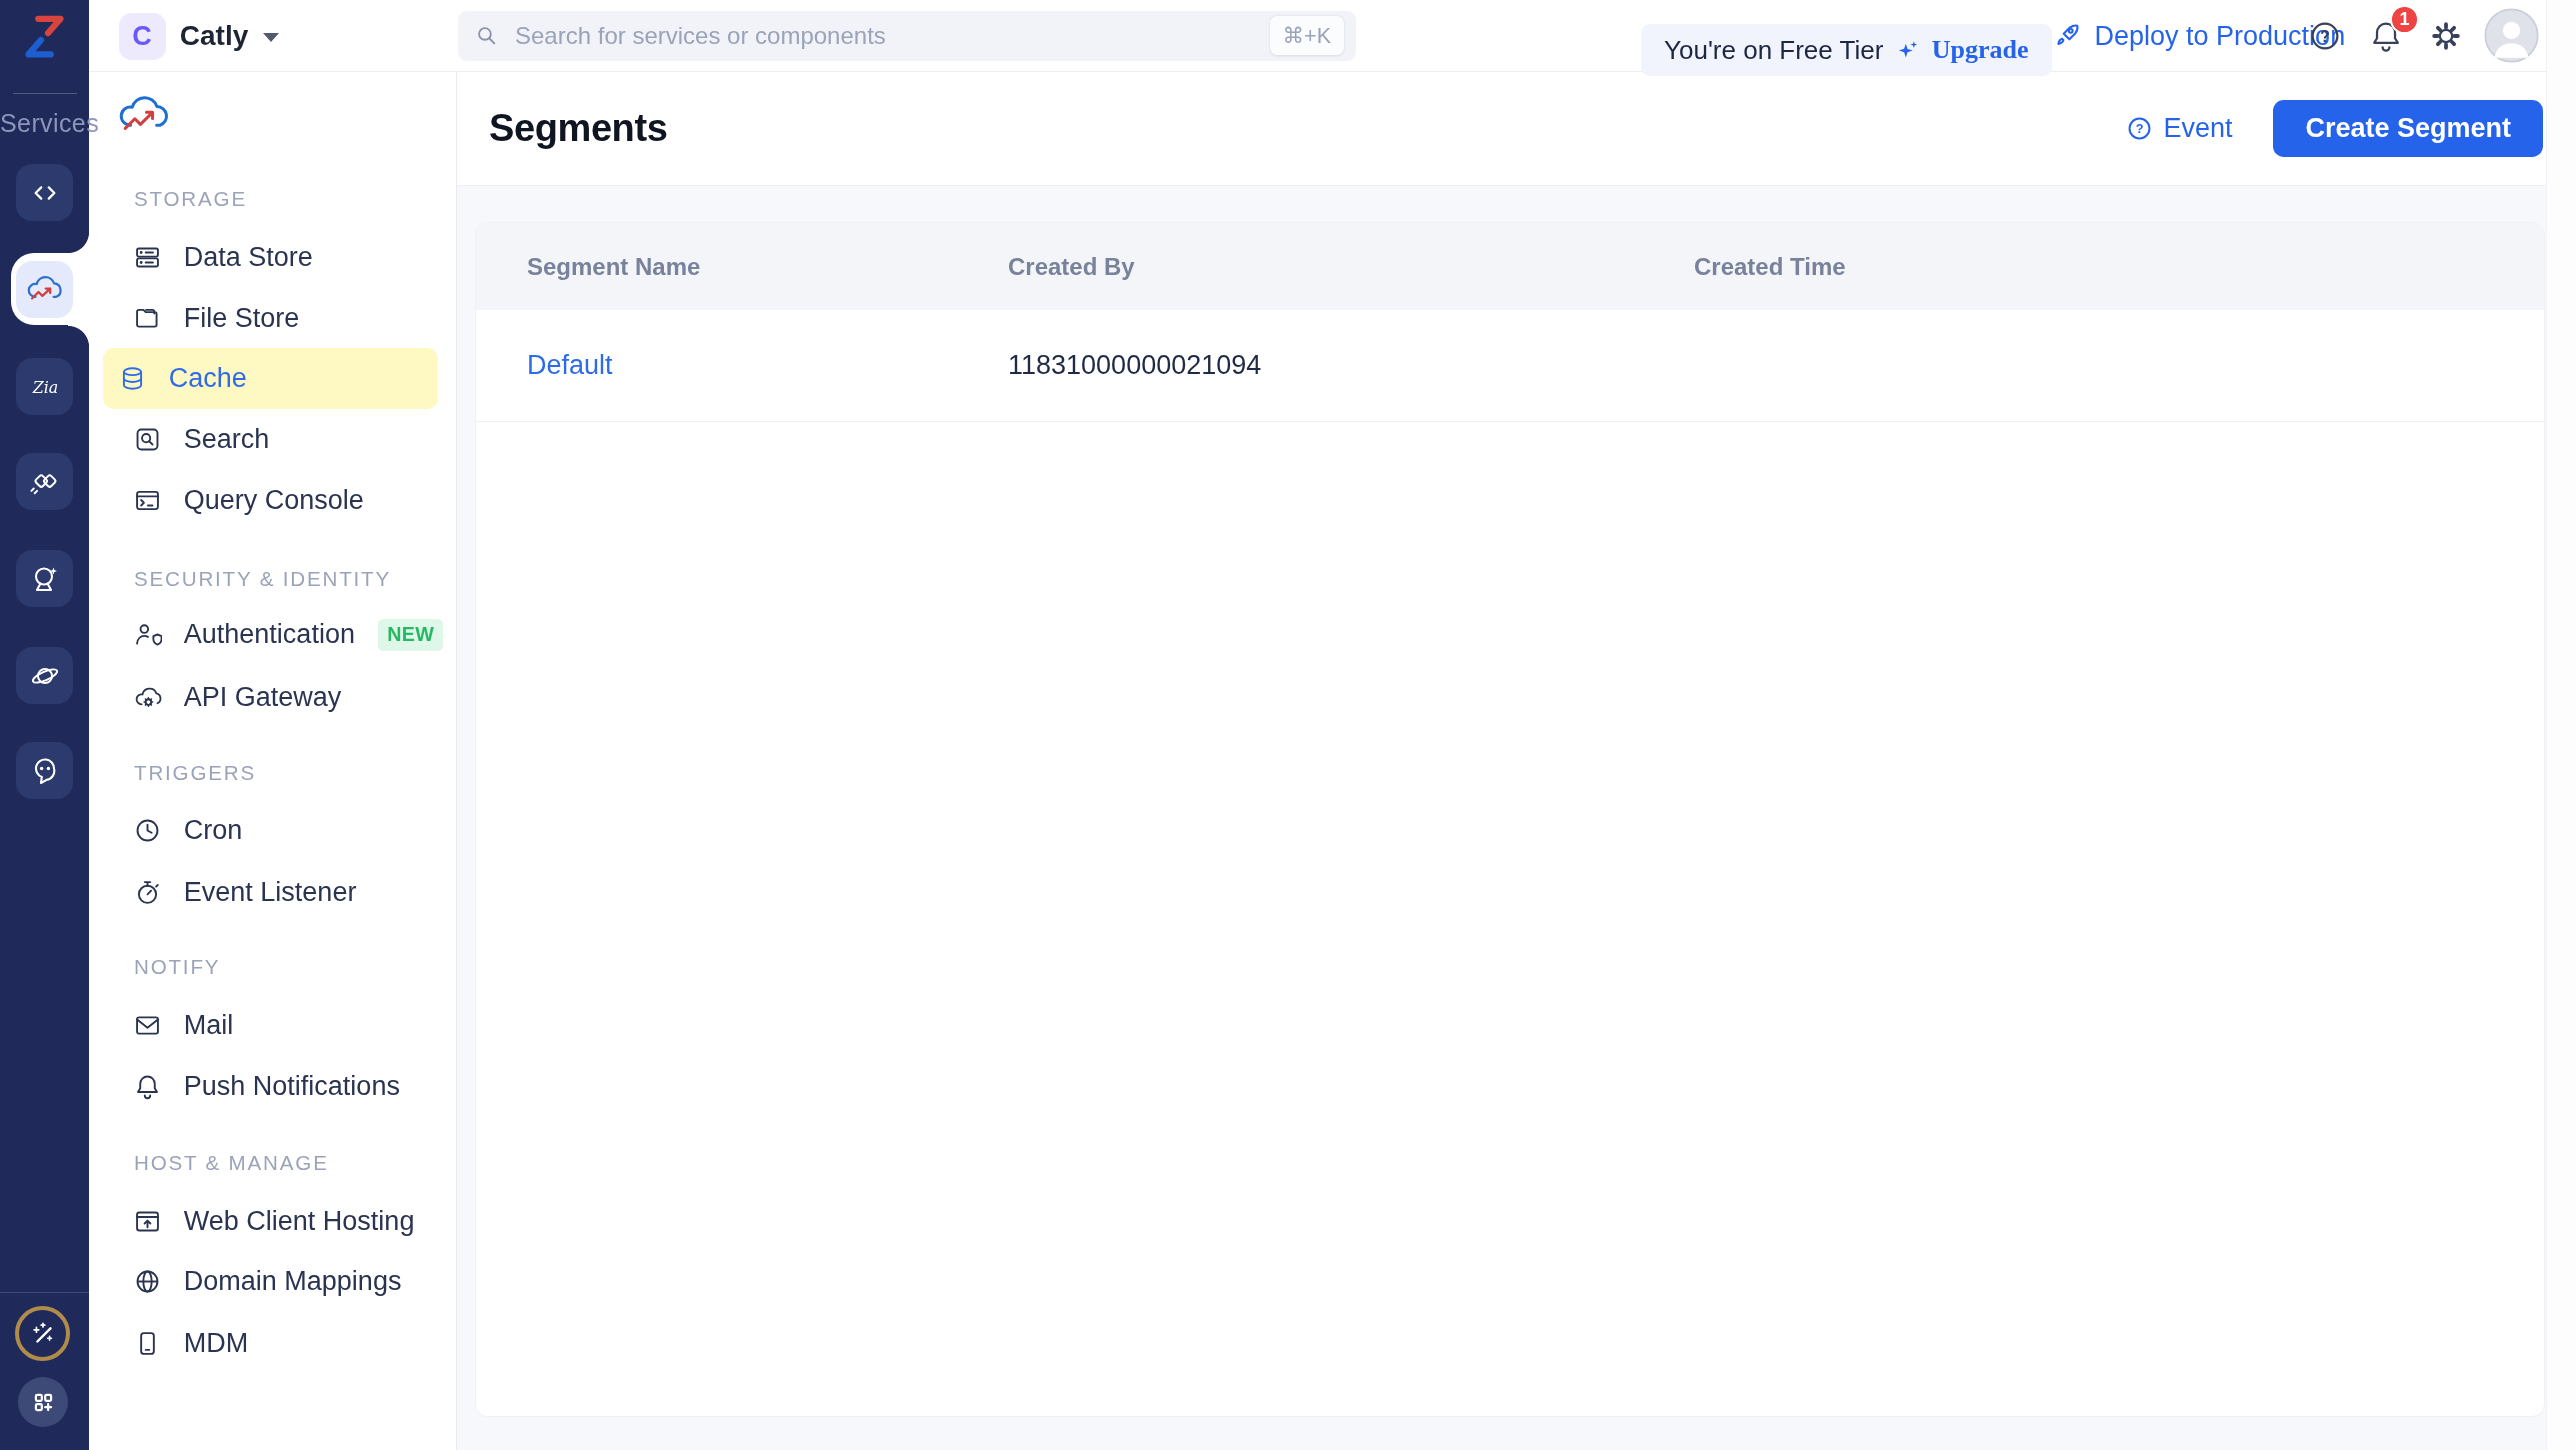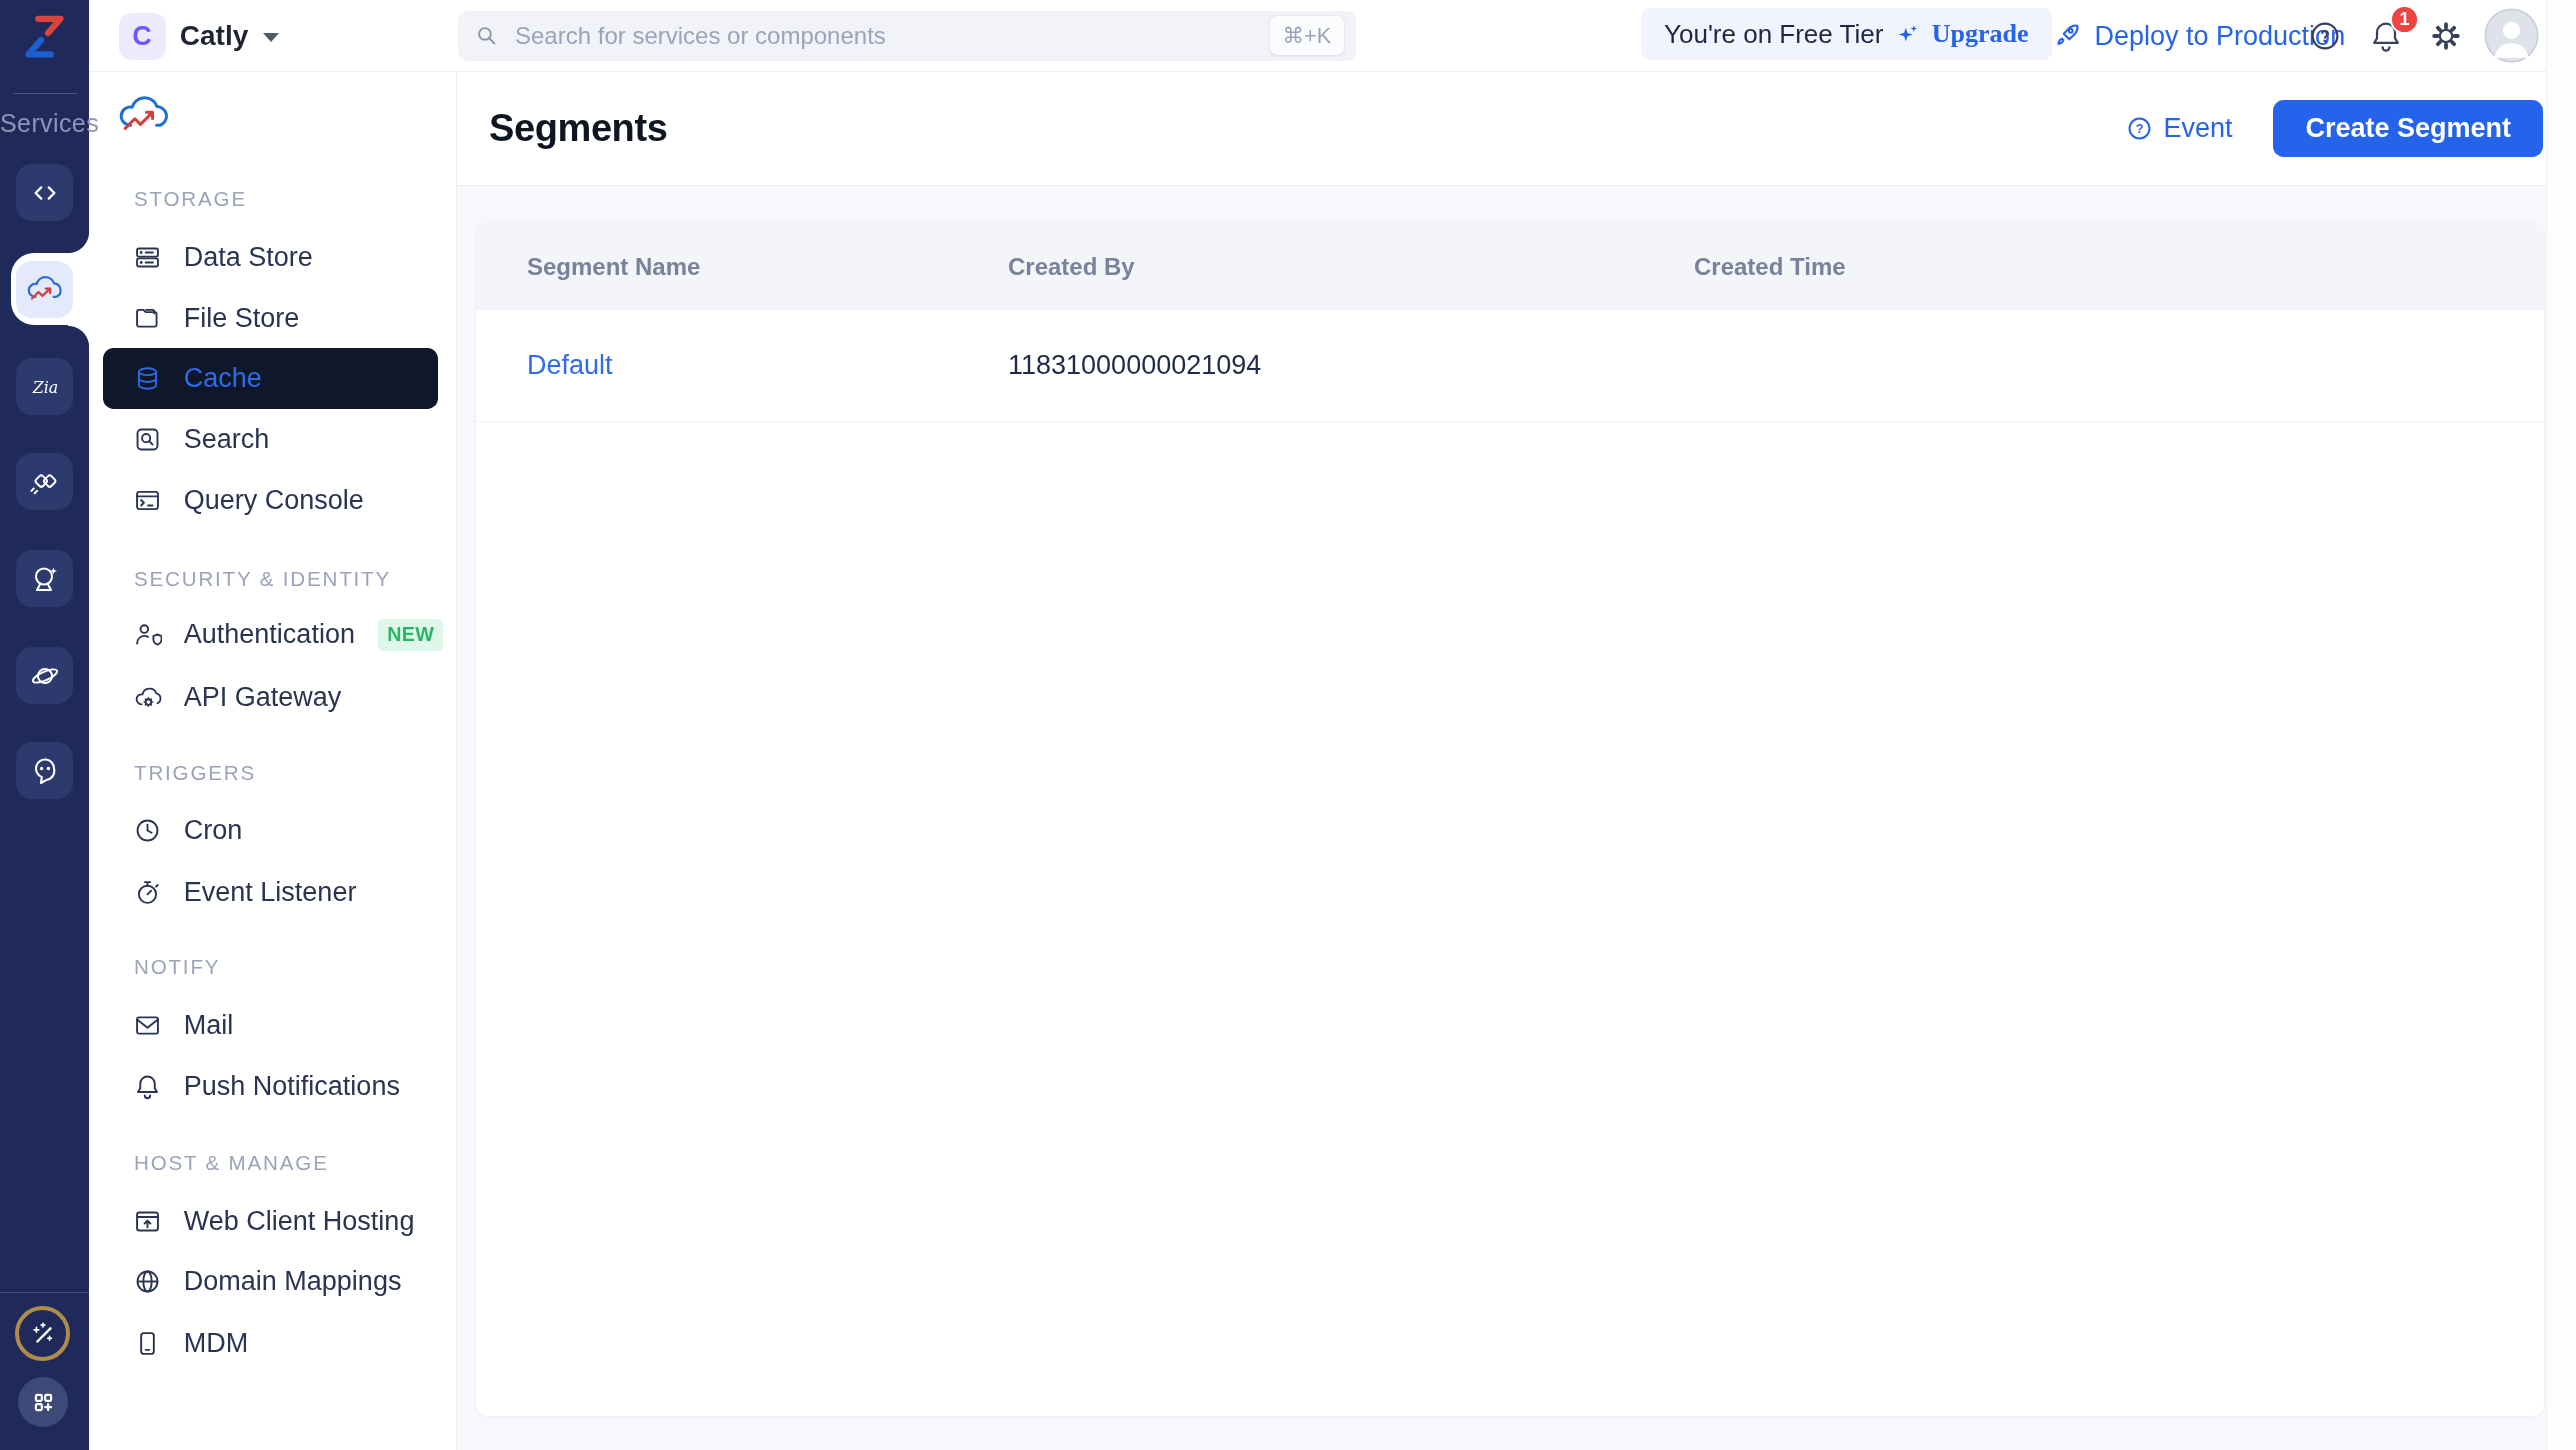--- a/index.html
+++ b/index.html
@@ -37,21 +37,21 @@
   .project-name { font-size:28px; font-weight:600; color:#1d2433; }
   .caret-down { width:0; height:0; border-left:8px solid transparent; border-right:8px solid transparent;
     border-top:9.8px solid #525b6e; margin-top:3.6px; }
   .search { position:absolute; left:369px; top:10.7px; width:898px; height:50px; background:#f1f3f8;
     border-radius:9px; display:flex; align-items:center; padding:0 12.5px 0 16px; gap:16px; }
   .search input { flex:1; border:none; outline:none; background:transparent; font-size:24px; color:#2a3450;
     font-family:inherit; }
   .search input::placeholder { color:#9aa3b8; }
   .search-kbd { background:#fbfcfe; border-radius:7.2px; padding:6.3px 12.5px; font-size:21.5px; color:#99a2b6;
     box-shadow:0 0.9px 2.7px rgba(20,30,60,.12); }
-  .tier-pill { position:absolute; left:1552px; top:8px; height:52px; padding:0 23px; background:#f1f4fc;
+  .tier-pill { position:absolute; left:1552px; top:24px; height:52px; padding:0 23px; background:#f1f4fc;
     border-radius:9px; display:flex; align-items:center; gap:10.7px; }
   .tier-msg { font-size:26px; color:#1e2742; }
   .tier-upgrade { font-size:26px; font-weight:700; color:#2563eb;font-family:Liberation Serif, serif; }
   .deploy { position:absolute; left:1963px; top:0; height:72px; display:flex; align-items:center; gap:12.5px;
     color:#2563eb; }
   .deploy-label { font-size:27px; color:#2563eb; }
   .icon-btn { position:absolute; top:16px; width:39px; height:39px; display:flex; align-items:center;
     justify-content:center; color:#39415a; }
   .notif-badge { position:absolute; left:2301px; top:4.5px; min-width:29px; height:29px; padding:0 7.2px;
     border-radius:14.3px; background:#ef4444; border:2.7px solid #ffffff; color:#ffffff; font-size:18px;
@@ -61,21 +61,21 @@
   
   .sidebar { position:absolute; left:89px; top:72px; width:368px; bottom:0; background:#ffffff;
     border-right:0.9px solid #e9ebf1; z-index:10; }
   .side-logo { position:absolute; left:27px; top:19.7px; display:flex; align-items:center; gap:12.5px; }
   .side-logo-text { font-size:29.5px; font-weight:700; color:#2563eb; letter-spacing:5.4px; }
   .side-section-title { position:absolute; left:45px; font-size:20.6px; font-weight:400; color:#9aa3b8;
     letter-spacing:1.8px; }
   .side-item { position:absolute; left:14.3px; right:18px; height:61px; display:flex; align-items:center;
     gap:21.5px; padding-left:30px; border-radius:10.7px; font-size:27px; color:#2a3450; cursor:pointer; }
   .side-item .s-ic { color:#2a3450; flex:0 0 auto; }
-  .side-item.active { background:#0f172a; color:#2f6be8; }
+  .side-item.active { background:#fef9c3; color:#2f6be8;padding-left:15px; }
   .side-item.active .s-ic { color:#2f6be8; }
   .new-badge { background:#def7e8; color:#28b865; font-size:19.7px; font-weight:700; letter-spacing:0.4px;
     border-radius:5.4px; padding:4.5px 9px; margin-left:1.8px; }
 
   
   .main { position:absolute; left:457px; top:72px; right:0; bottom:0; background:#f7f8fb; }
   .main-header { height:114px; background:#ffffff; border-bottom:0.9px solid #eef0f4; display:flex;
     align-items:center; padding:0 33px 0 32px; }
   .page-title { font-size:38px; font-weight:700; color:#101522; letter-spacing:-0.4px; }
   .mh-spacer { flex:1; }

